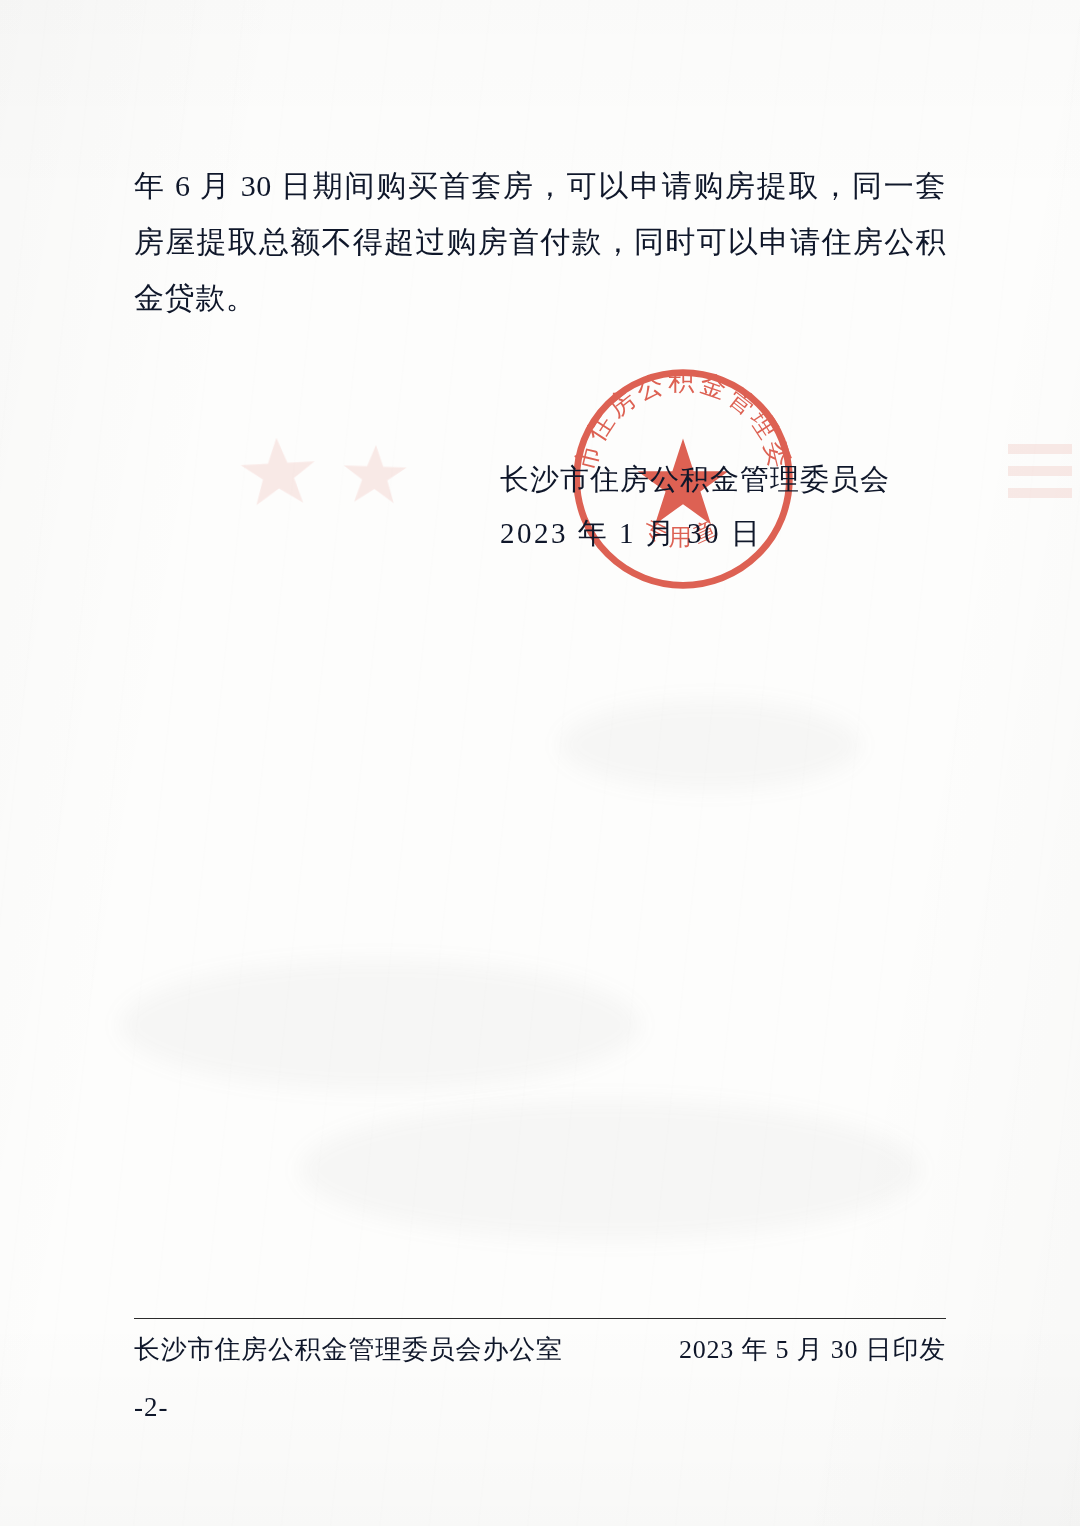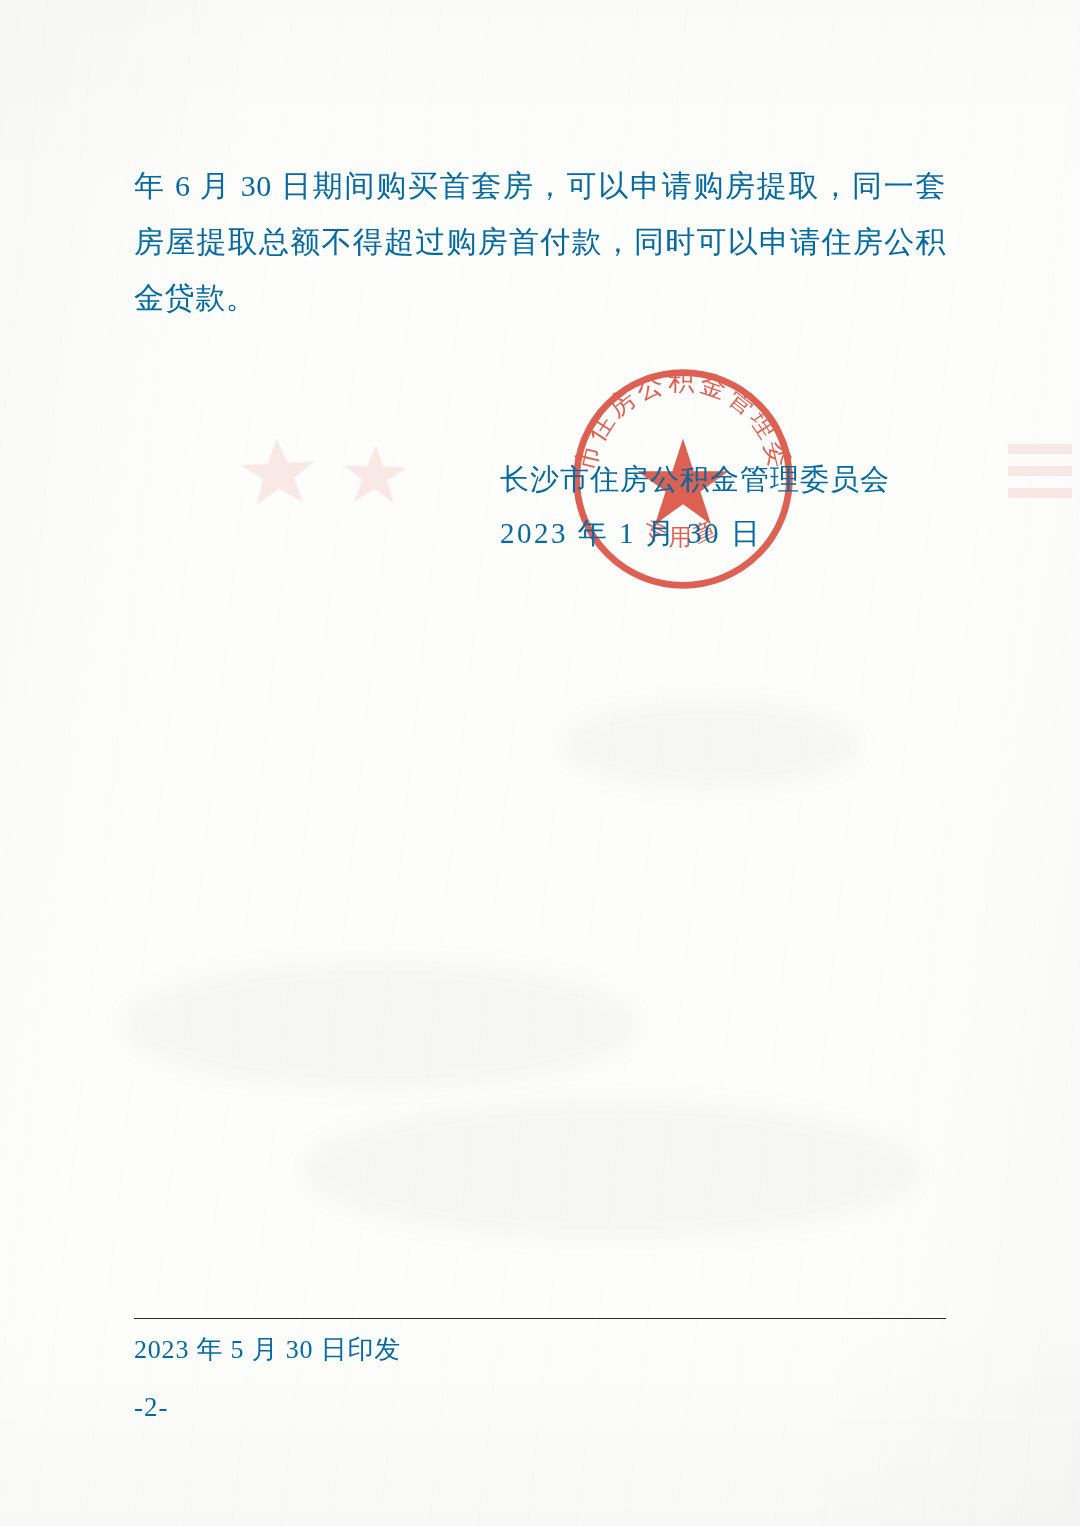--- a/index.html
+++ b/index.html
@@ -7,21 +7,21 @@
     padding: 0;
     background: #ffffff;
   }
   .page {
     position: relative;
     width: 1080px;
     height: 1526px;
     background: #fdfdfc;
     overflow: hidden;
     font-family: "Liberation Serif", "DejaVu Serif", serif;
-    color: #0369a1;
+    color: #0f172a;
     text-decoration: underline;
   }
   
   .paper-tint {
     position: absolute;
     inset: 0;
     background:
       linear-gradient(100deg, rgba(0,0,0,0.018) 0%, rgba(0,0,0,0) 22%, rgba(0,0,0,0) 78%, rgba(0,0,0,0.02) 100%),
       linear-gradient(180deg, rgba(0,0,0,0.012) 0%, rgba(0,0,0,0) 14%, rgba(0,0,0,0) 86%, rgba(0,0,0,0.02) 100%);
     pointer-events: none;
@@ -187,18 +187,19 @@
   </div>
 
   <div class="signature">
     <div class="sig-line">长沙市住房公积金管理委员会</div>
     <div class="sig-line sig-date">2023 年 1 月 30 日</div>
   </div>
 
   <div class="footer-rule"></div>
 
   <div class="footer">
+    <span>长沙市住房公积金管理委员会办公室</span>
     <span>2023 年 5 月 30 日印发</span>
   </div>
 
   <div class="page-number">-2-</div>
 
 </div>
 
 </body></html>

